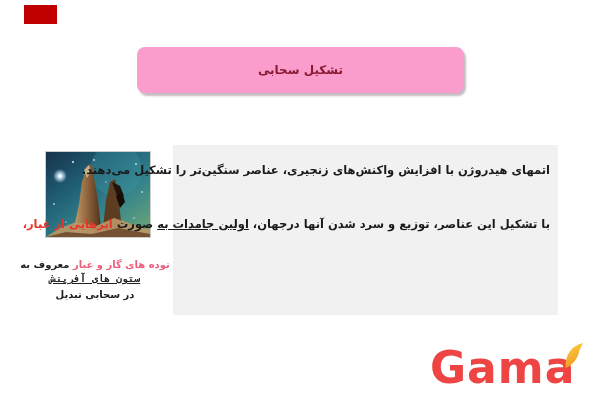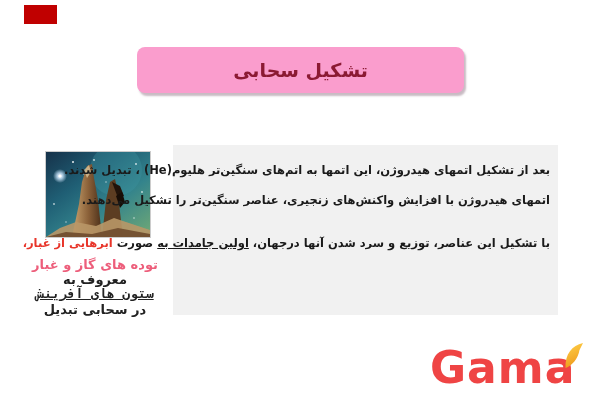--- a/index.html
+++ b/index.html
@@ -23,60 +23,60 @@
   .banner {
     position: absolute; left: 137px; top: 47px;
     width: 327px; height: 46px;
     background: #fa9dcd;
     border-radius: 8px;
     box-shadow: 2px 3px 2px rgba(155, 132, 146, 0.55);
     display: flex; align-items: center; justify-content: center;
   }
   .banner .title {
     color: #8b1a33;
-    font-size: 19px; font-weight: bold;
+    font-size: 12px; font-weight: bold;
     direction: rtl;
   }
 
   
   .figure {
     position: absolute; left: 45px; top: 151px;
     width: 106px; height: 87px;
     border: 1px solid #cccccc;
     box-sizing: border-box;
     overflow: hidden;
   }
   .figure svg { display: block; }
 
   .caption {
     position: absolute; left: 10px; top: 257px;
     width: 170px;
     text-align: center;
     direction: rtl;
-    font-size: 13px; font-weight: bold;
+    font-size: 10px; font-weight: bold;
     line-height: 15px;
     color: #222222;
   }
   .caption .red { color: #ed5e7b; }
   .caption .underline { text-decoration: underline; font-family: Liberation Mono, monospace; }
 
   
   .textbox {
     position: absolute; left: 173px; top: 145px;
     width: 385px; height: 170px;
     background: #f1f1f1;
     box-sizing: border-box;
     padding: 10px 8px 0 8px;
     direction: rtl;
     text-align: right;
     color: #1a1a1a;
     font-size: 11.5px; font-weight: bold;
   }
   .textbox .line { line-height: 30px; white-space: nowrap; }
-  .textbox .para2 { margin-top: 13px; }
+  .textbox .para2 { margin-top: 24px; }
   .textbox .hl-red { color: #e8352a; }
   .textbox .underline { text-decoration: underline; }
 
   
   .watermark {
     position: absolute; left: 430px; top: 344px;
     width: 165px; height: 52px;
   }
   .watermark .wm-text {
     position: absolute; left: 0; top: 0;
@@ -149,21 +149,20 @@
   </div>
 
   <div class="caption">
     <div class="cap-line"><span class="red">توده های گاز و غبار</span><span> معروف به</span></div>
     <div class="cap-line underline">ستون های آفرینش</div>
     <div class="cap-line">در سحابی تبدیل</div>
   </div>
 
   <div class="textbox">
     <div class="para1">
-      <div class="line">بعد از تشکیل اتمهای هیدروژن، این اتمها به اتم‌های سنگین‌تر هلیوم(He) ، تبدیل شدند.</div>
       <div class="line">اتمهای هیدروژن با افزایش واکنش‌های زنجیری، عناصر سنگین‌تر را تشکیل می‌دهند.</div>
     </div>
     <div class="para2">
       <div class="line"><span>با تشکیل این عناصر، توزیع و سرد شدن آنها درجهان، </span><span class="underline">اولین جامدات به</span><span> صورت </span><span class="hl-red">ابرهایی از غبار،</span></div>
     </div>
   </div>
 
   <div class="watermark">
     <div class="wm-text">Gama</div>
     <svg class="wm-swoosh" viewBox="0 0 24 28" xmlns="http://www.w3.org/2000/svg">

